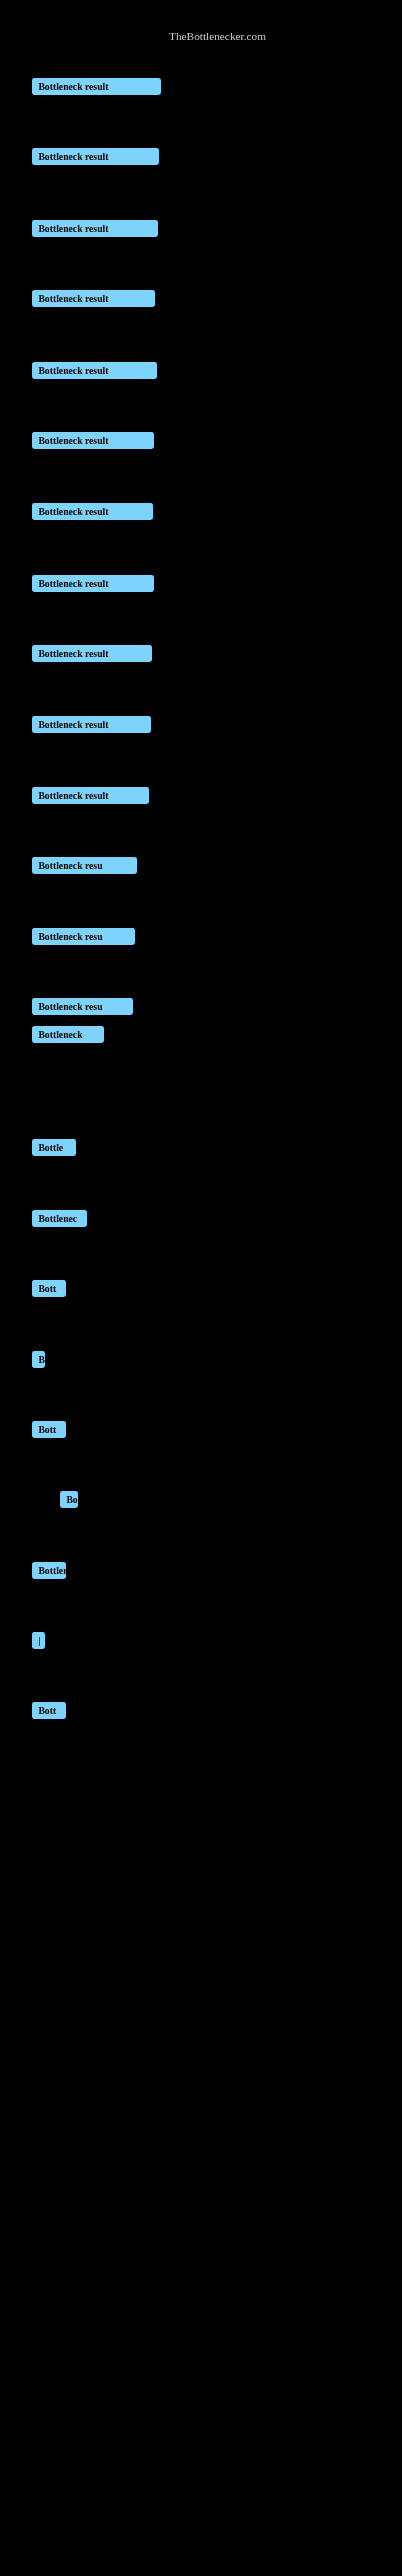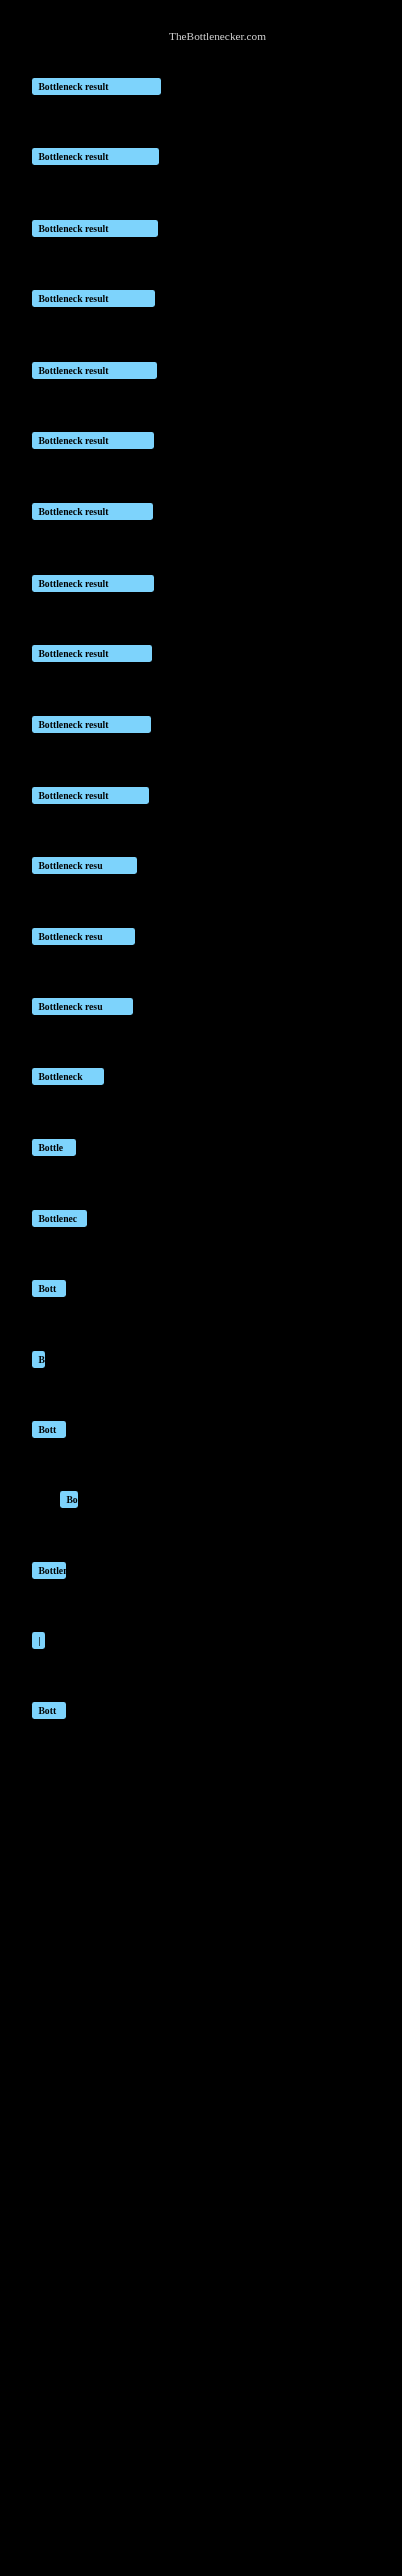--- a/index.html
+++ b/index.html
@@ -54,21 +54,21 @@
     <div class="badge-container" style="top: 330px; left: 0px;"><span class="badge" style="max-width: 125px; width: 125px;">Bottleneck result</span></div>
     <div class="badge-container" style="top: 400px; left: 0px;"><span class="badge" style="max-width: 122px; width: 122px;">Bottleneck result</span></div>
     <div class="badge-container" style="top: 471px; left: 0px;"><span class="badge" style="max-width: 121px; width: 121px;">Bottleneck result</span></div>
     <div class="badge-container" style="top: 543px; left: 0px;"><span class="badge" style="max-width: 122px; width: 122px;">Bottleneck result</span></div>
     <div class="badge-container" style="top: 613px; left: 0px;"><span class="badge" style="max-width: 120px; width: 120px;">Bottleneck result</span></div>
     <div class="badge-container" style="top: 684px; left: 0px;"><span class="badge" style="max-width: 119px; width: 119px;">Bottleneck result</span></div>
     <div class="badge-container" style="top: 755px; left: 0px;"><span class="badge" style="max-width: 117px; width: 117px;">Bottleneck result</span></div>
     <div class="badge-container" style="top: 825px; left: 0px;"><span class="badge" style="max-width: 105px; width: 105px;">Bottleneck resu</span></div>
     <div class="badge-container" style="top: 896px; left: 0px;"><span class="badge" style="max-width: 103px; width: 103px;">Bottleneck resu</span></div>
     <div class="badge-container" style="top: 966px; left: 0px;"><span class="badge" style="max-width: 101px; width: 101px;">Bottleneck resu</span></div>
-    <div class="badge-container" style="top: 1036px; left: 0px;"><span class="badge" style="max-width: 72px; width: 72px;">Bottleneck</span></div>
+    <div class="badge-container" style="top: 994px; left: 0px;"><span class="badge" style="max-width: 72px; width: 72px;">Bottleneck</span></div>
     <div class="badge-container" style="top: 1107px; left: 0px;"><span class="badge" style="max-width: 44px; width: 44px;">Bottle</span></div>
     <div class="badge-container" style="top: 1178px; left: 0px;"><span class="badge" style="max-width: 64px; width: 55px;">Bottlenec</span></div>
     <div class="badge-container" style="top: 1248px; left: 0px;"><span class="badge" style="max-width: 34px; width: 34px;">Bott</span></div>
     <div class="badge-container" style="top: 1319px; left: 0px;"><span class="badge" style="max-width: 12px; width: 12px;">B</span></div>
     <div class="badge-container" style="top: 1389px; left: 0px;"><span class="badge" style="max-width: 34px; width: 34px;">Bott</span></div>
     <div class="badge-container" style="top: 1459px; left: 0px; padding-left: 28px;"><span class="badge" style="max-width: 17.7px; width: 17.7px;">Bo</span></div>
     <div class="badge-container" style="top: 1530px; left: 0px;"><span class="badge" style="max-width: 52px; width: 34px;">Bottlen</span></div>
     <div class="badge-container" style="top: 1600px; left: 0px;"><span class="badge" style="max-width: 8px; width: 8px;">|</span></div>
     <div class="badge-container" style="top: 1670px; left: 0px;"><span class="badge" style="max-width: 34px; width: 34px;">Bott</span></div>
   </div>

